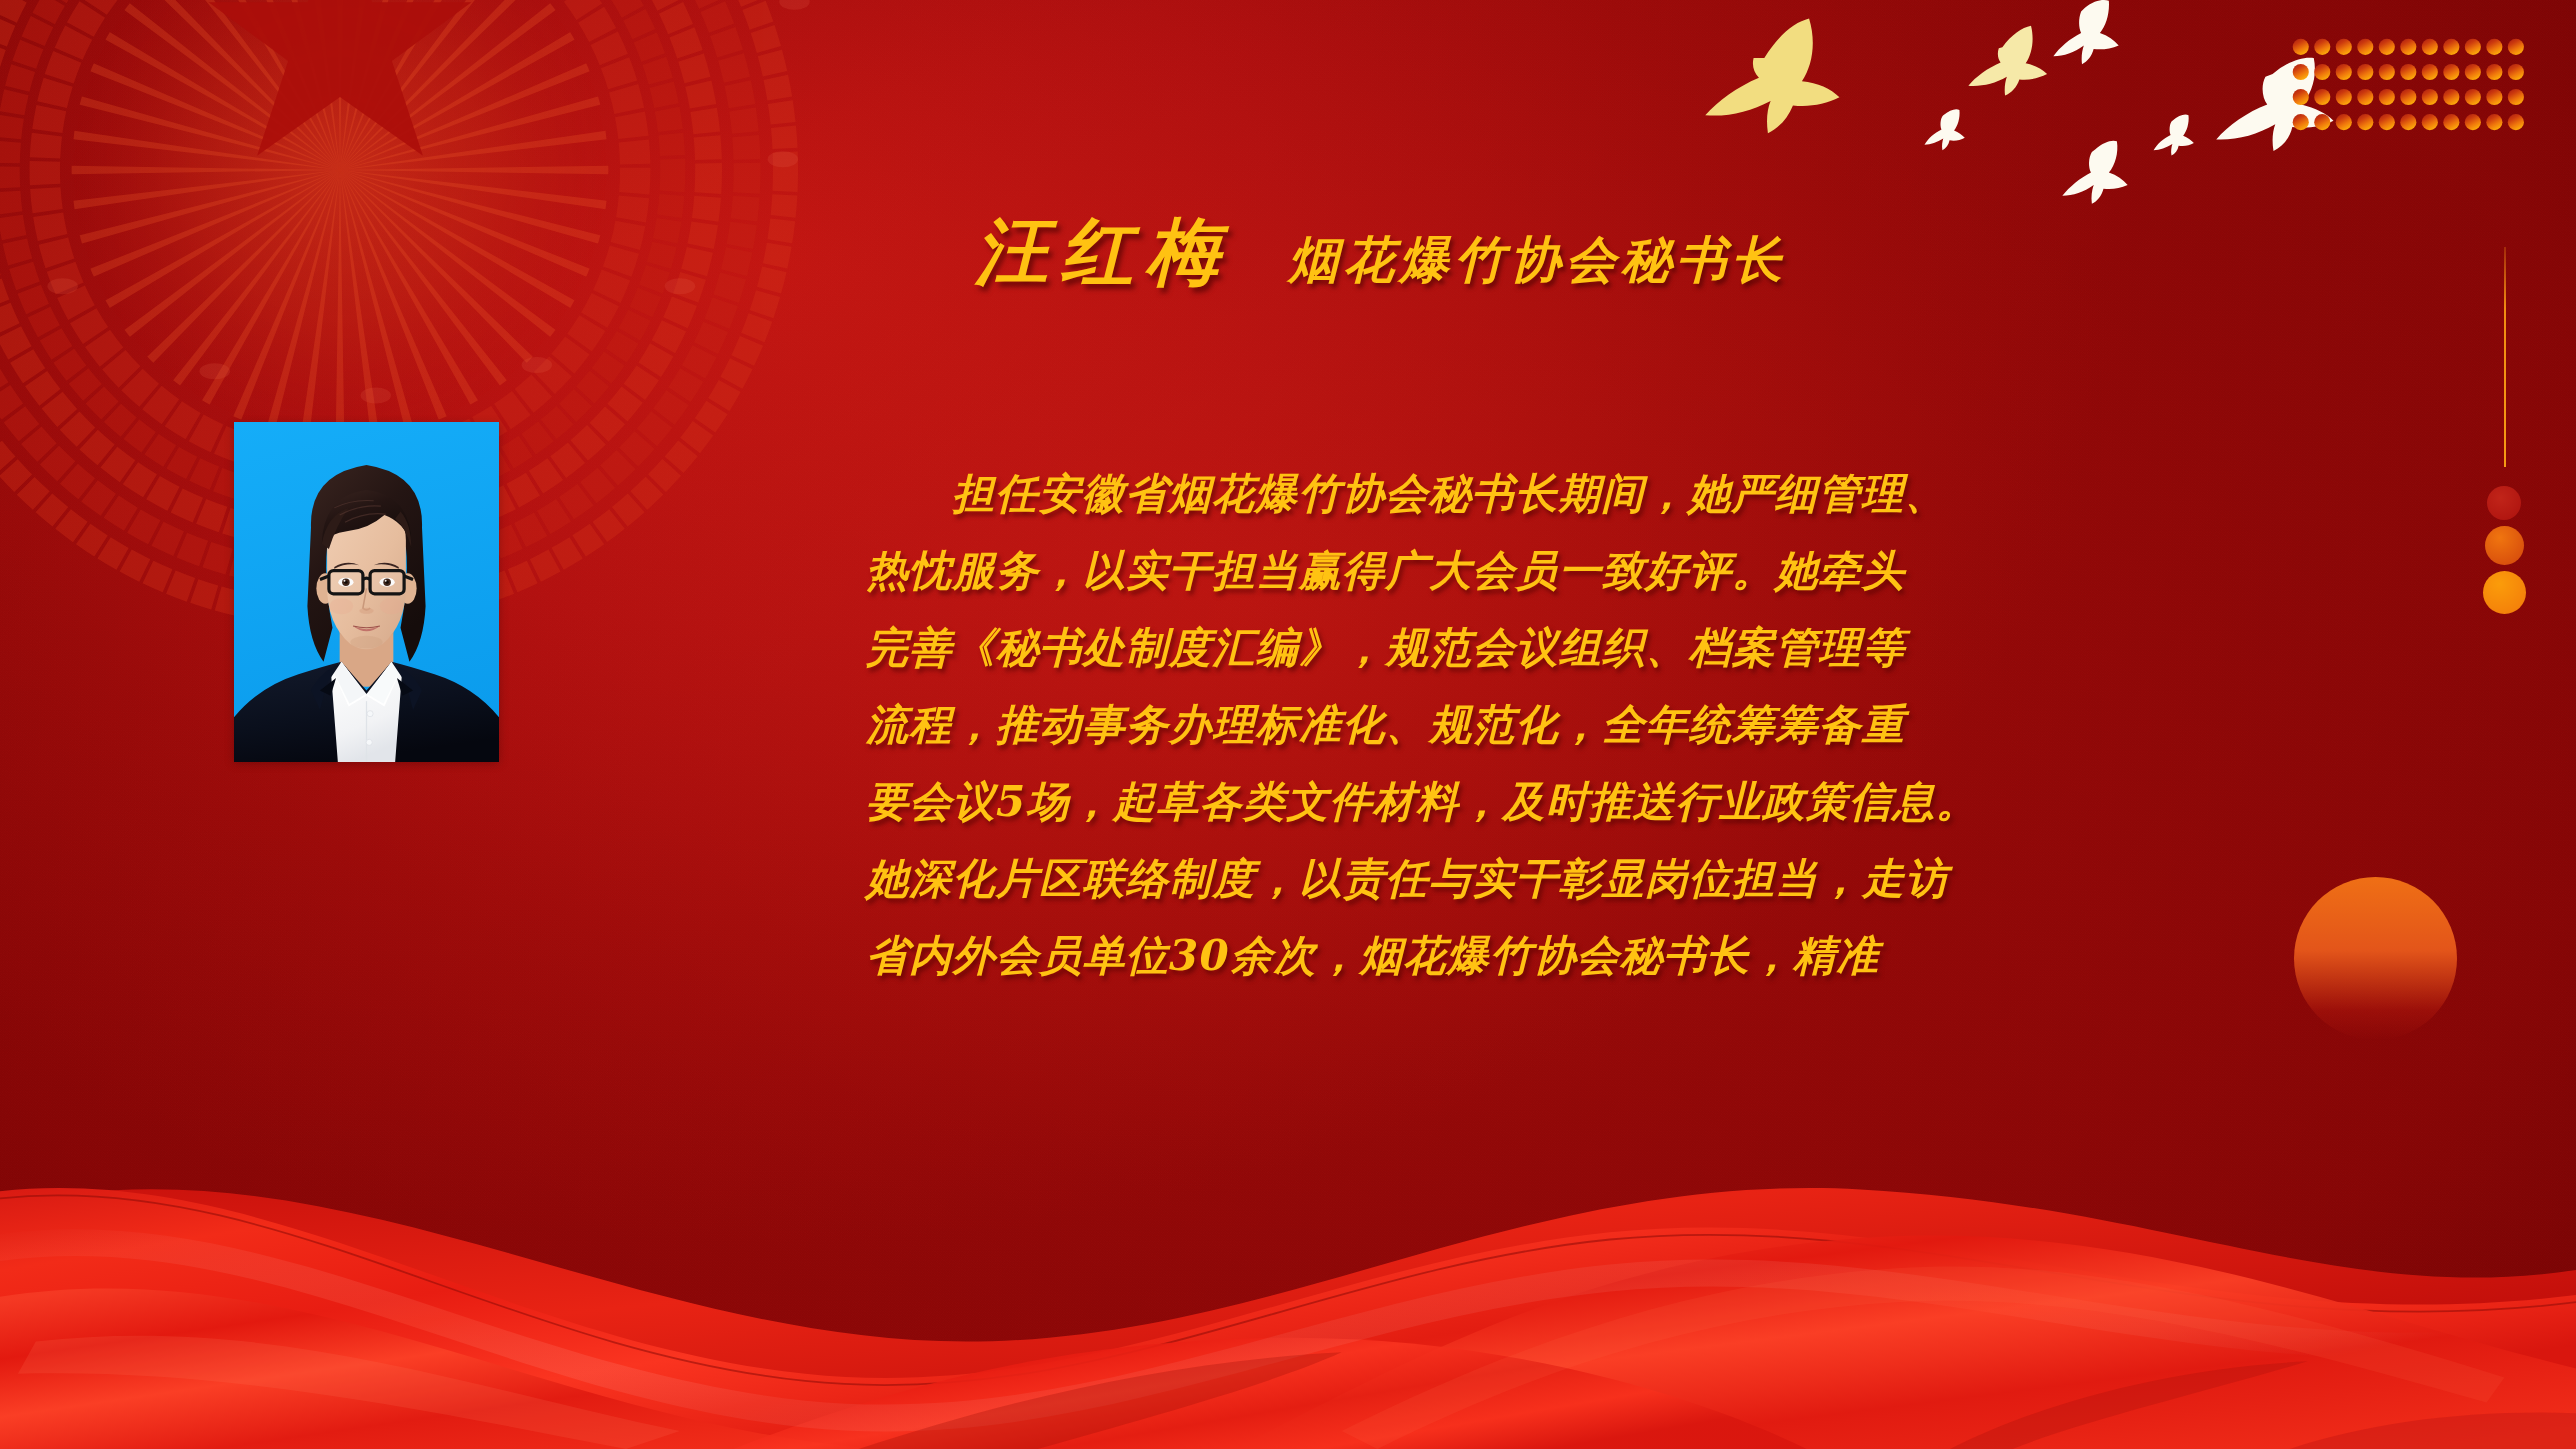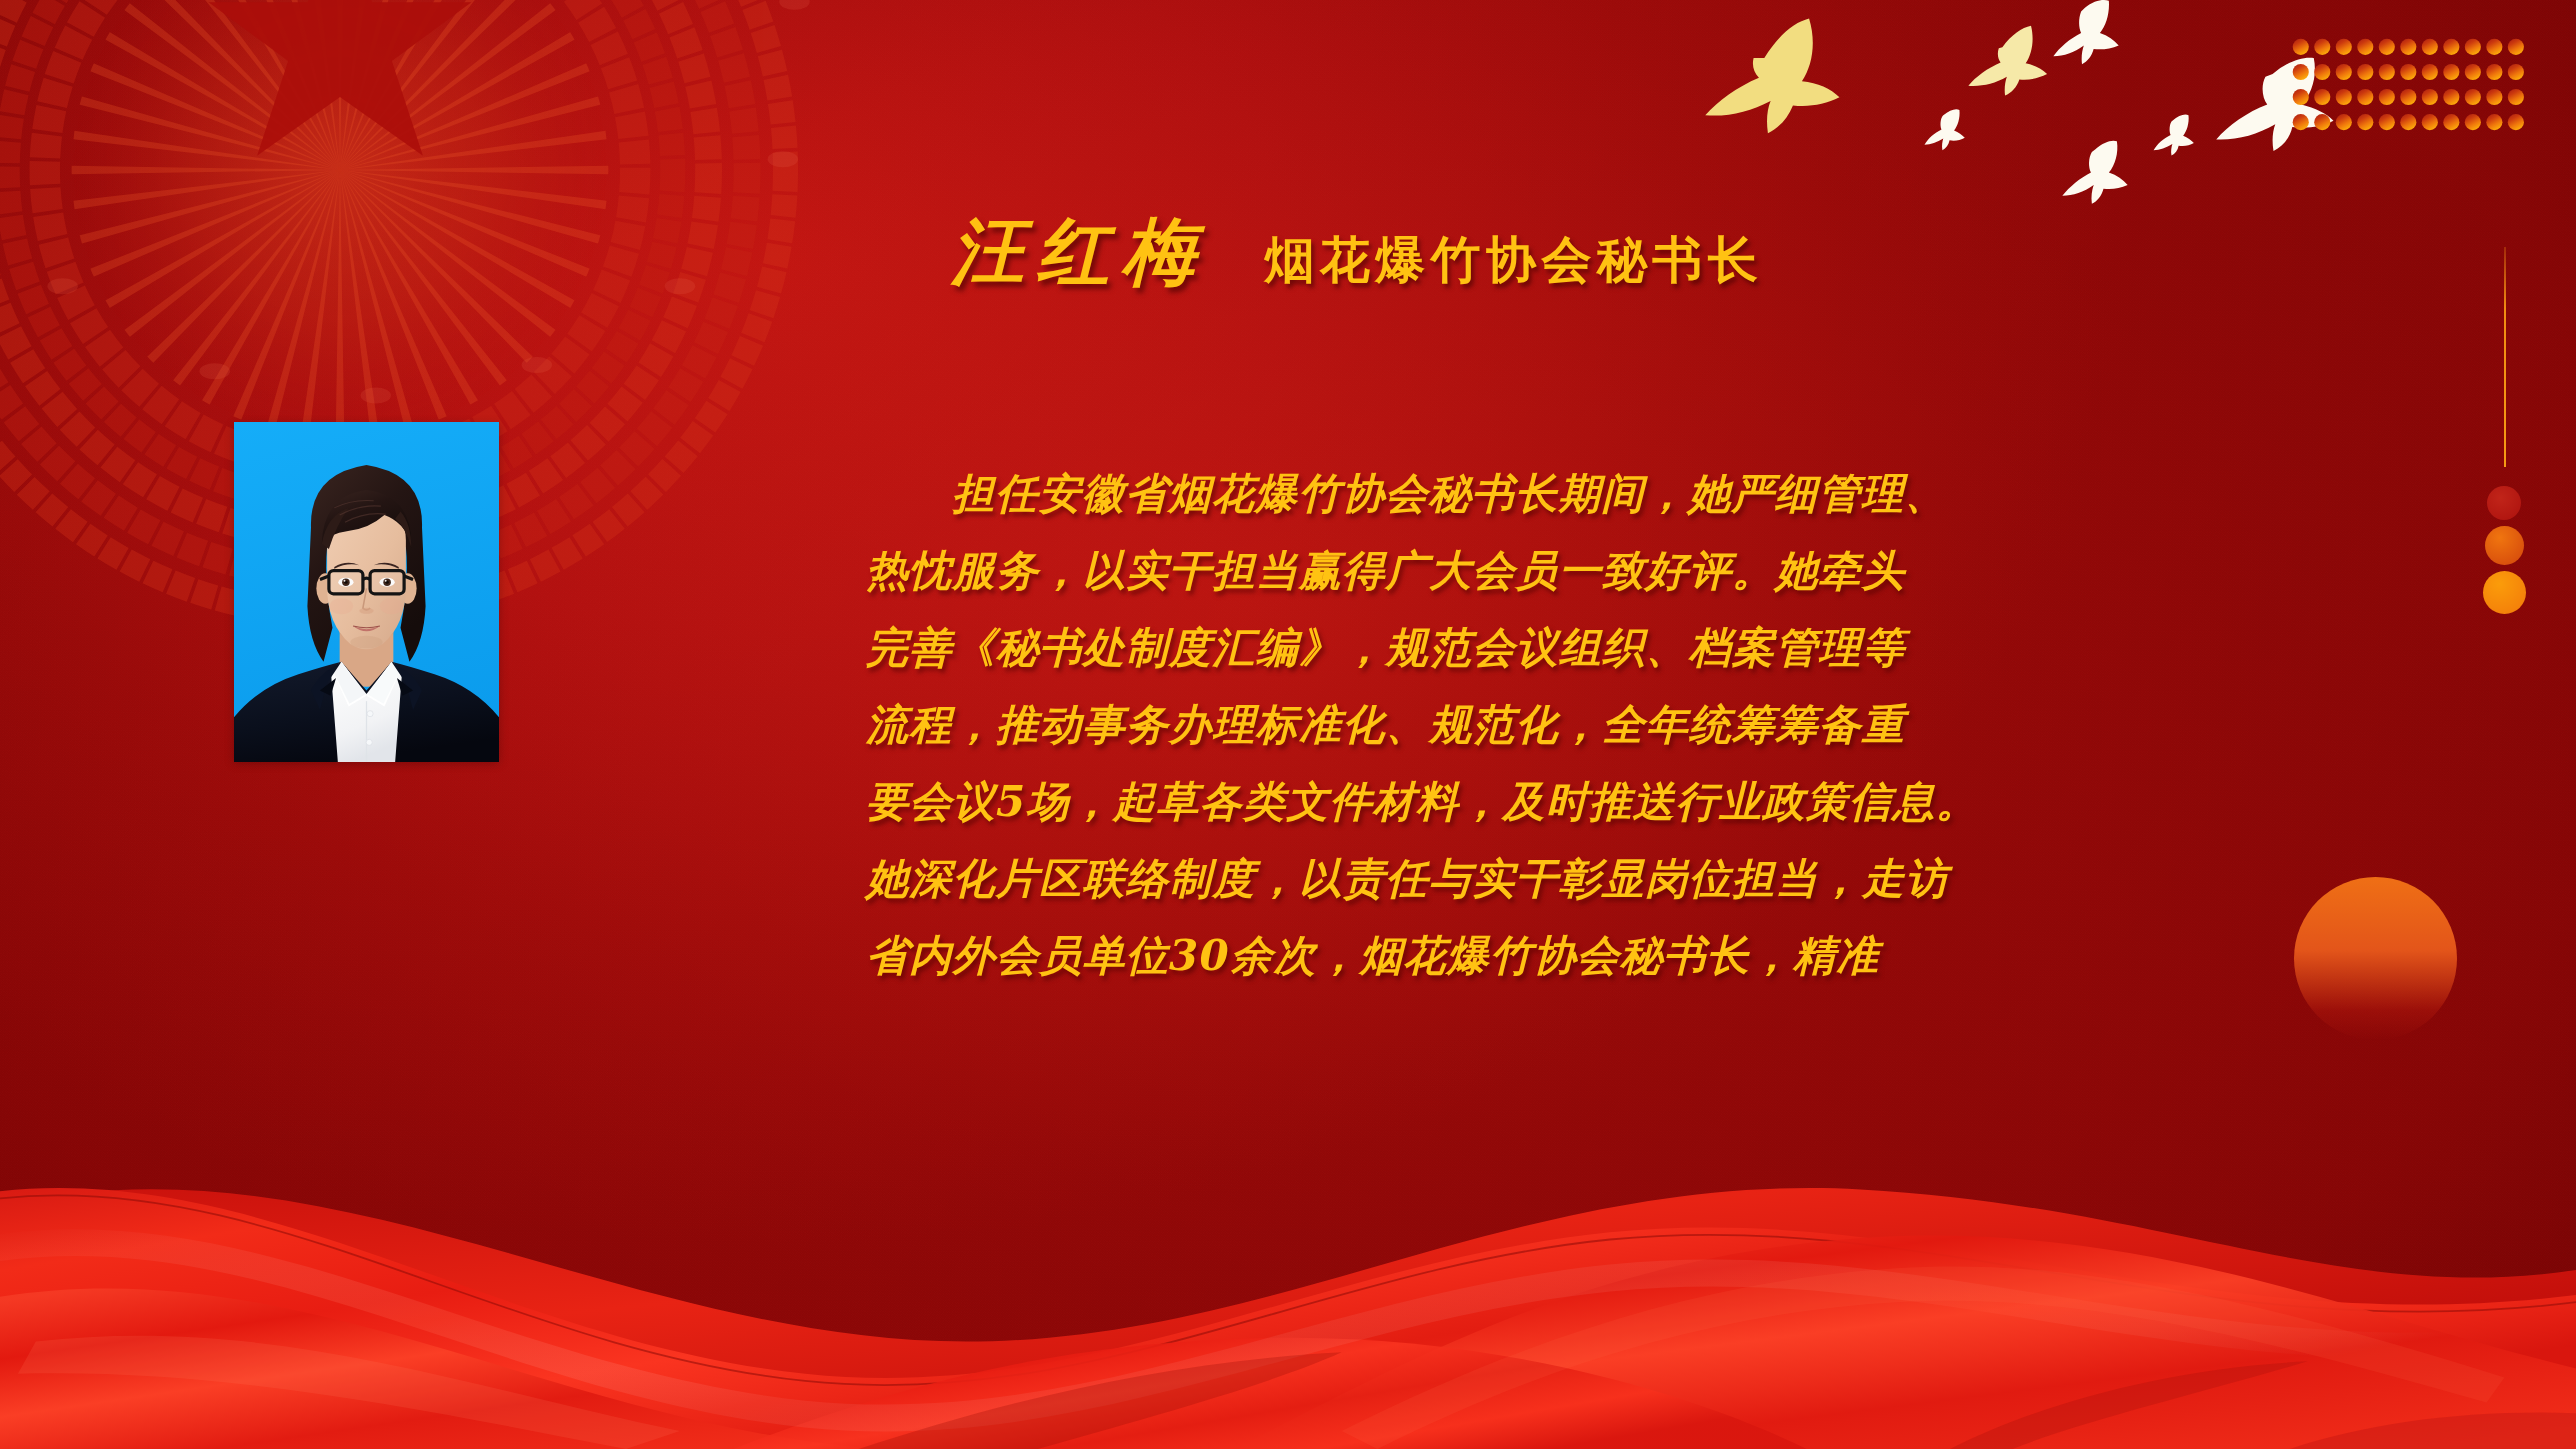--- a/index.html
+++ b/index.html
@@ -102,21 +102,21 @@
     width: 265px; height: 340px;
     overflow: hidden;
     background: #10a6f5;
     box-shadow: 0 1.8px 9px rgba(0,0,0,0.25);
   }
   .photo-frame svg { width: 100%; height: 100%; display: block; }
 
   
   .name-row {
     position: absolute;
-    left: 951px; top: 204px;
+    left: 975px; top: 204px;
     display: flex;
     align-items: baseline;
     gap: 57px;
     white-space: nowrap;
   }
   .person-name {
     font-family: "DejaVu Serif", "Liberation Serif", serif;
     font-size: 73px;
     font-weight: 700;
     color: #ffc212;
@@ -124,20 +124,21 @@
     text-shadow: 3.6px 4.5px 5.4px rgba(70,0,0,0.62);
     font-style: italic;
   }
   .person-title {
     font-family: "DejaVu Serif", "Liberation Serif", serif;
     font-size: 50px;
     font-weight: 700;
     color: #ffc212;
     letter-spacing: 5.4px;
     text-shadow: 2.7px 3.6px 4.5px rgba(70,0,0,0.62);
+    font-style: italic;
   }
 
   .bio {
     position: absolute;
     left: 854px; top: 449px;
     width: 1485px;
   }
   .bio p {
     margin: 12px;
     font-family: "DejaVu Serif", "Liberation Serif", serif;

